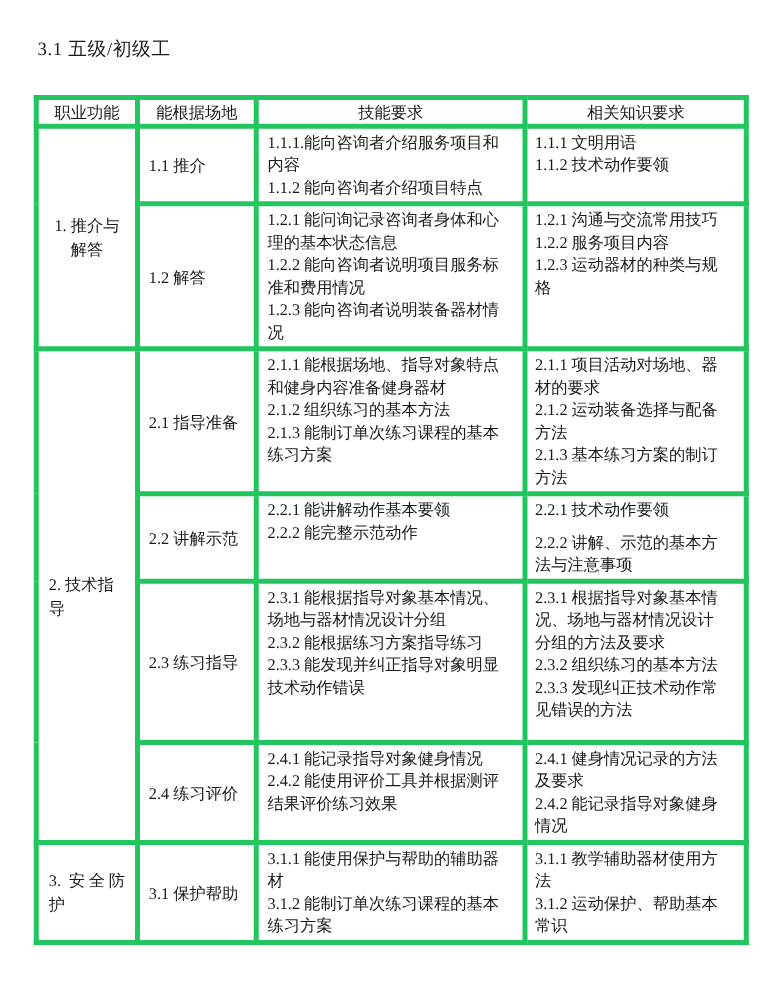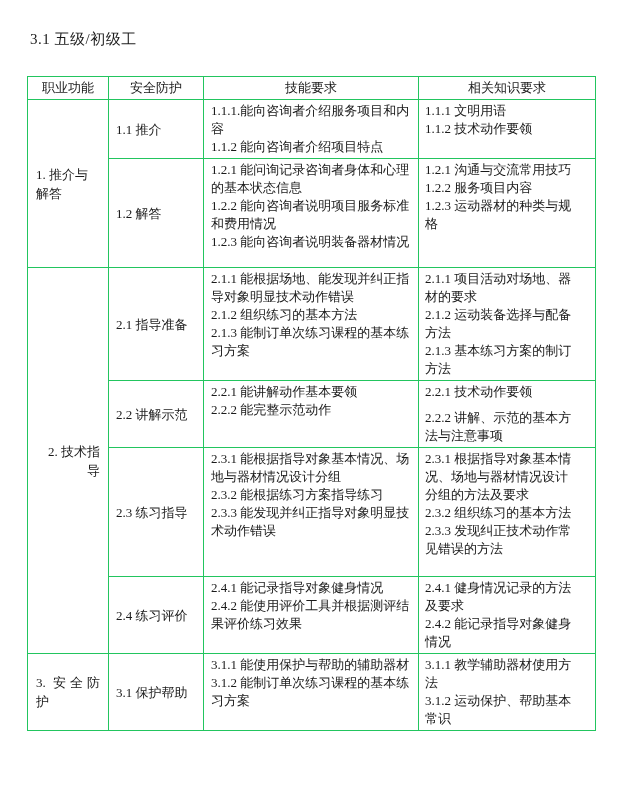--- a/index.html
+++ b/index.html
@@ -35,38 +35,38 @@
   }
   table.skills-table {
     margin: 27px 0 0 27px;
     border-collapse: collapse;
     table-layout: fixed;
     width: 568px;
     font-size: 13px;
   }
   .skills-table th,
   .skills-table td {
-    border: 1px solid #22c55e;
+    border: 4px solid #22c55e;
     font-weight: normal;
     padding: 0;
     box-sizing: border-box;
     overflow: hidden;
   }
   .skills-table th {
     height: 23px;
     text-align: center;
     vertical-align: middle;
   }
   td.fn {
     vertical-align: middle;
     padding: 0 8px;
     line-height: 19px;
   }
-  td.fn-left   { text-align: left; }
-  td.fn-center { text-align: right; }
+  td.fn-left   { text-align: center; }
+  td.fn-center { text-align: left; }
   td.fn-justify{ text-align: justify; }
   td.wc {
     vertical-align: middle;
     text-align: left;
     padding: 0 4px 0 7px;
     line-height: 19px;
   }
   td.sk, td.kn {
     vertical-align: top;
     line-height: 18px;
@@ -87,21 +87,21 @@
   <table class="skills-table">
     <colgroup>
       <col style="width:81px">
       <col style="width:95px">
       <col style="width:215px">
       <col style="width:177px">
     </colgroup>
     <thead>
       <tr>
         <th>职业功能</th>
-        <th>安全防护</th>
+        <th>能根据场地</th>
         <th>技能要求</th>
         <th>相关知识要求</th>
       </tr>
     </thead>
     <tbody>
 
       <tr style="height:56px">
         <td class="fn fn-left" rowspan="2">1. 推介与解答</td>
         <td class="wc">1.1 推介</td>
         <td class="sk">
@@ -125,21 +125,21 @@
           <div class="item">1.2.1 沟通与交流常用技巧</div>
           <div class="item">1.2.2 服务项目内容</div>
           <div class="item">1.2.3 运动器材的种类与规格</div>
         </td>
       </tr>
 
       <tr style="height:110px">
         <td class="fn fn-center" rowspan="4">2. 技术指导</td>
         <td class="wc">2.1 指导准备</td>
         <td class="sk">
-          <div class="item">2.1.1 能根据场地、能发现并纠正指导对象明显技术动作错误</div>
+          <div class="item">2.1.1 能根据场地、指导对象特点和健身内容准备健身器材</div>
           <div class="item">2.1.2 组织练习的基本方法</div>
           <div class="item">2.1.3 能制订单次练习课程的基本练习方案</div>
         </td>
         <td class="kn">
           <div class="item">2.1.1 项目活动对场地、器材的要求</div>
           <div class="item">2.1.2 运动装备选择与配备方法</div>
           <div class="item">2.1.3 基本练习方案的制订方法</div>
         </td>
       </tr>
 

